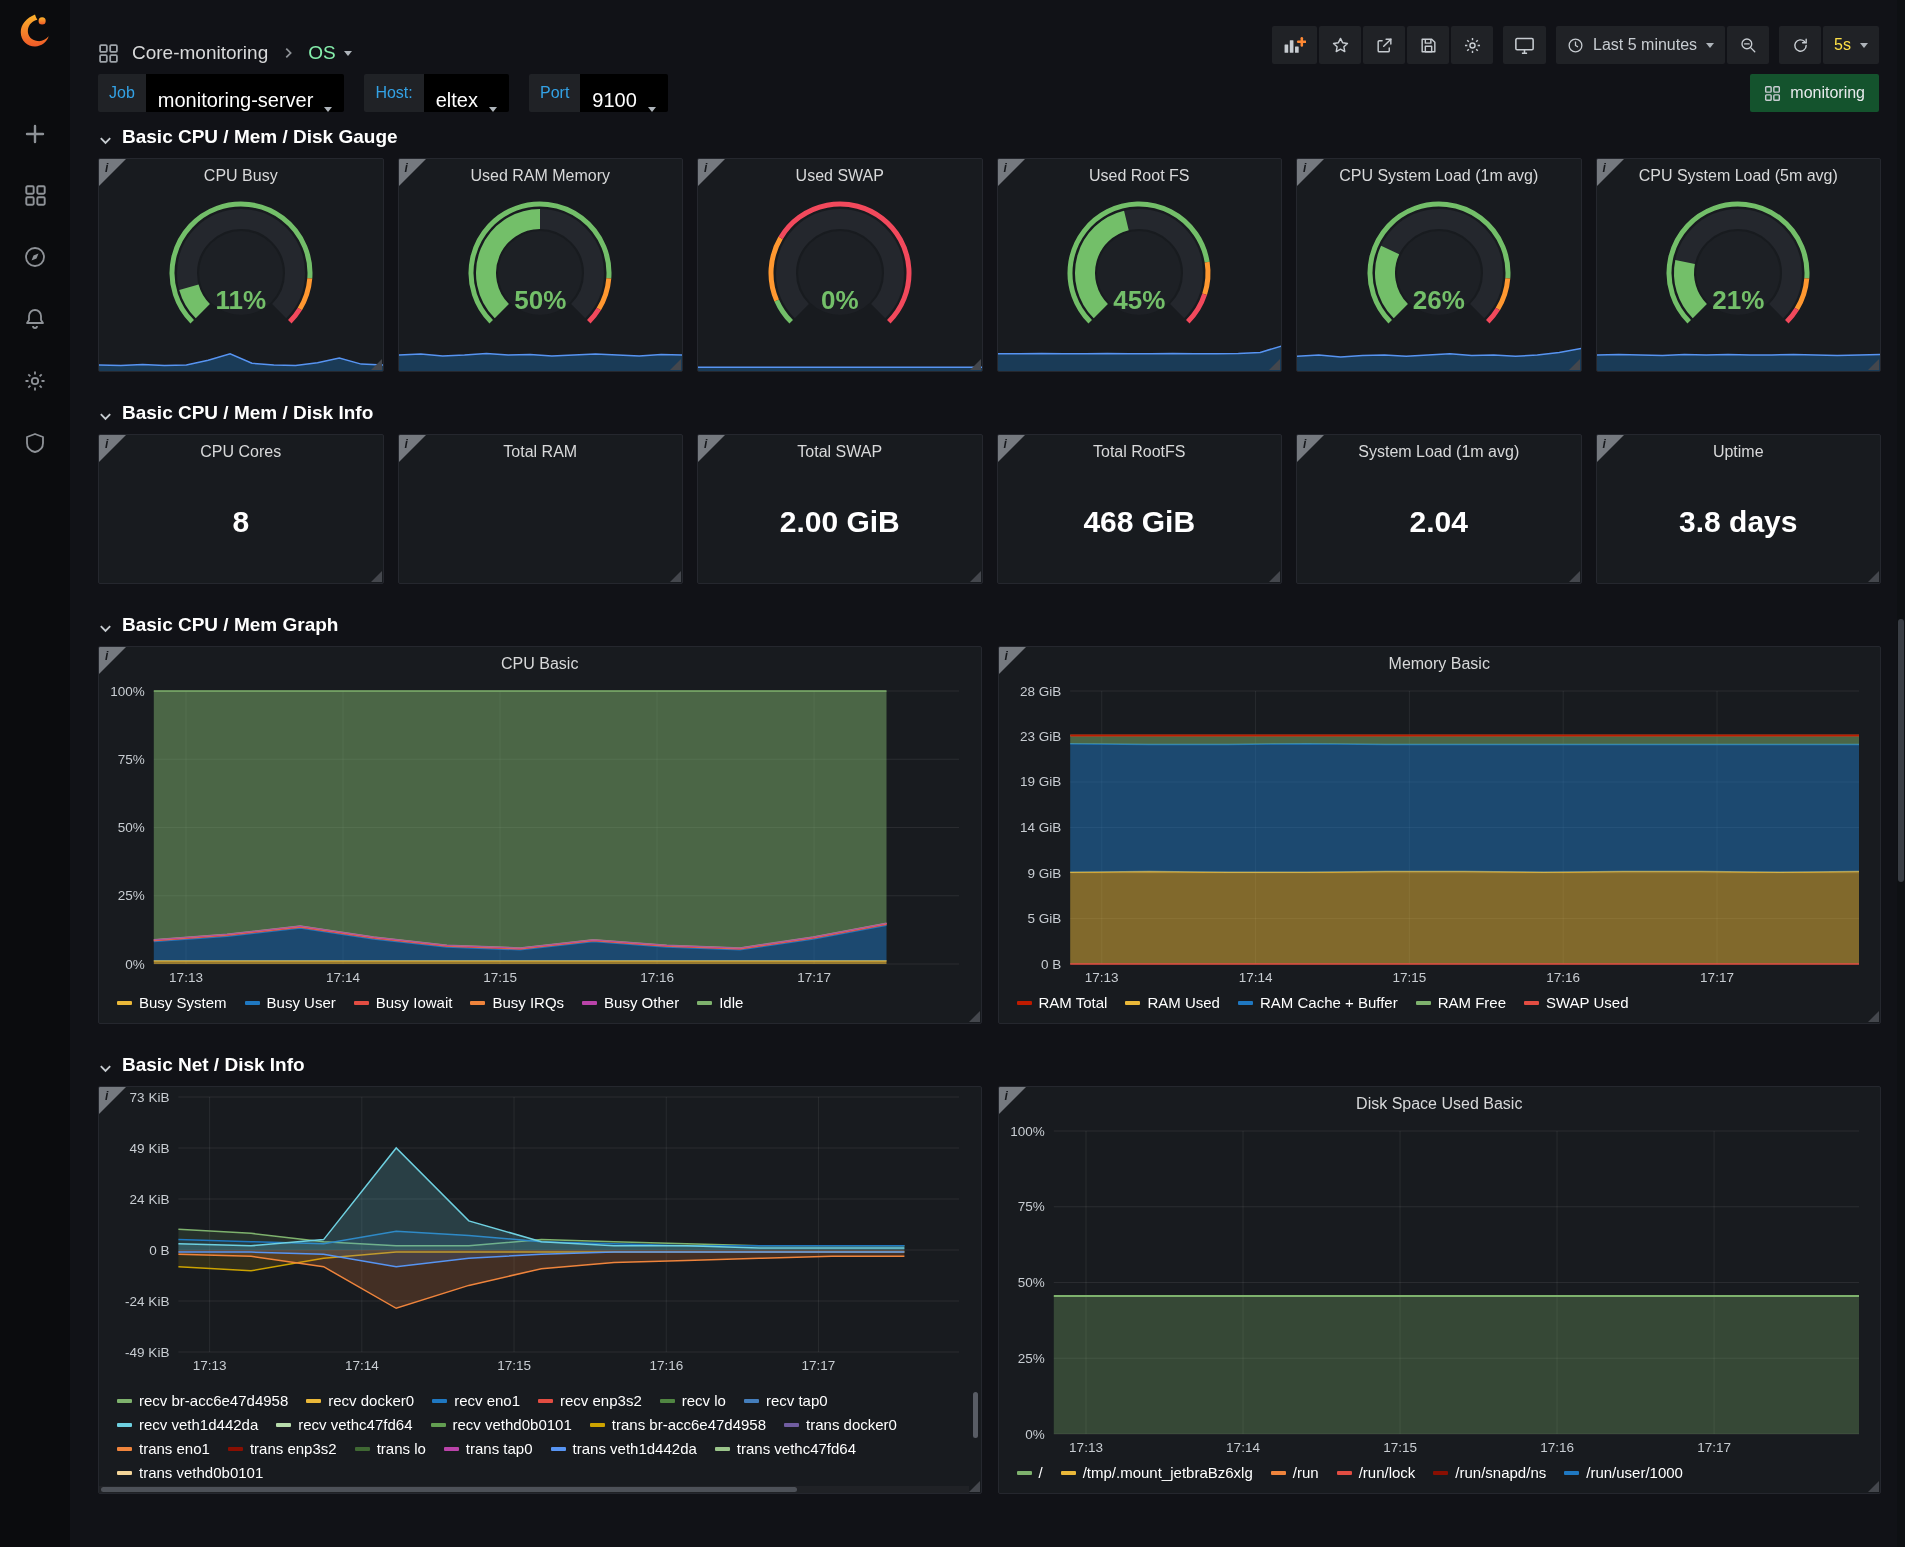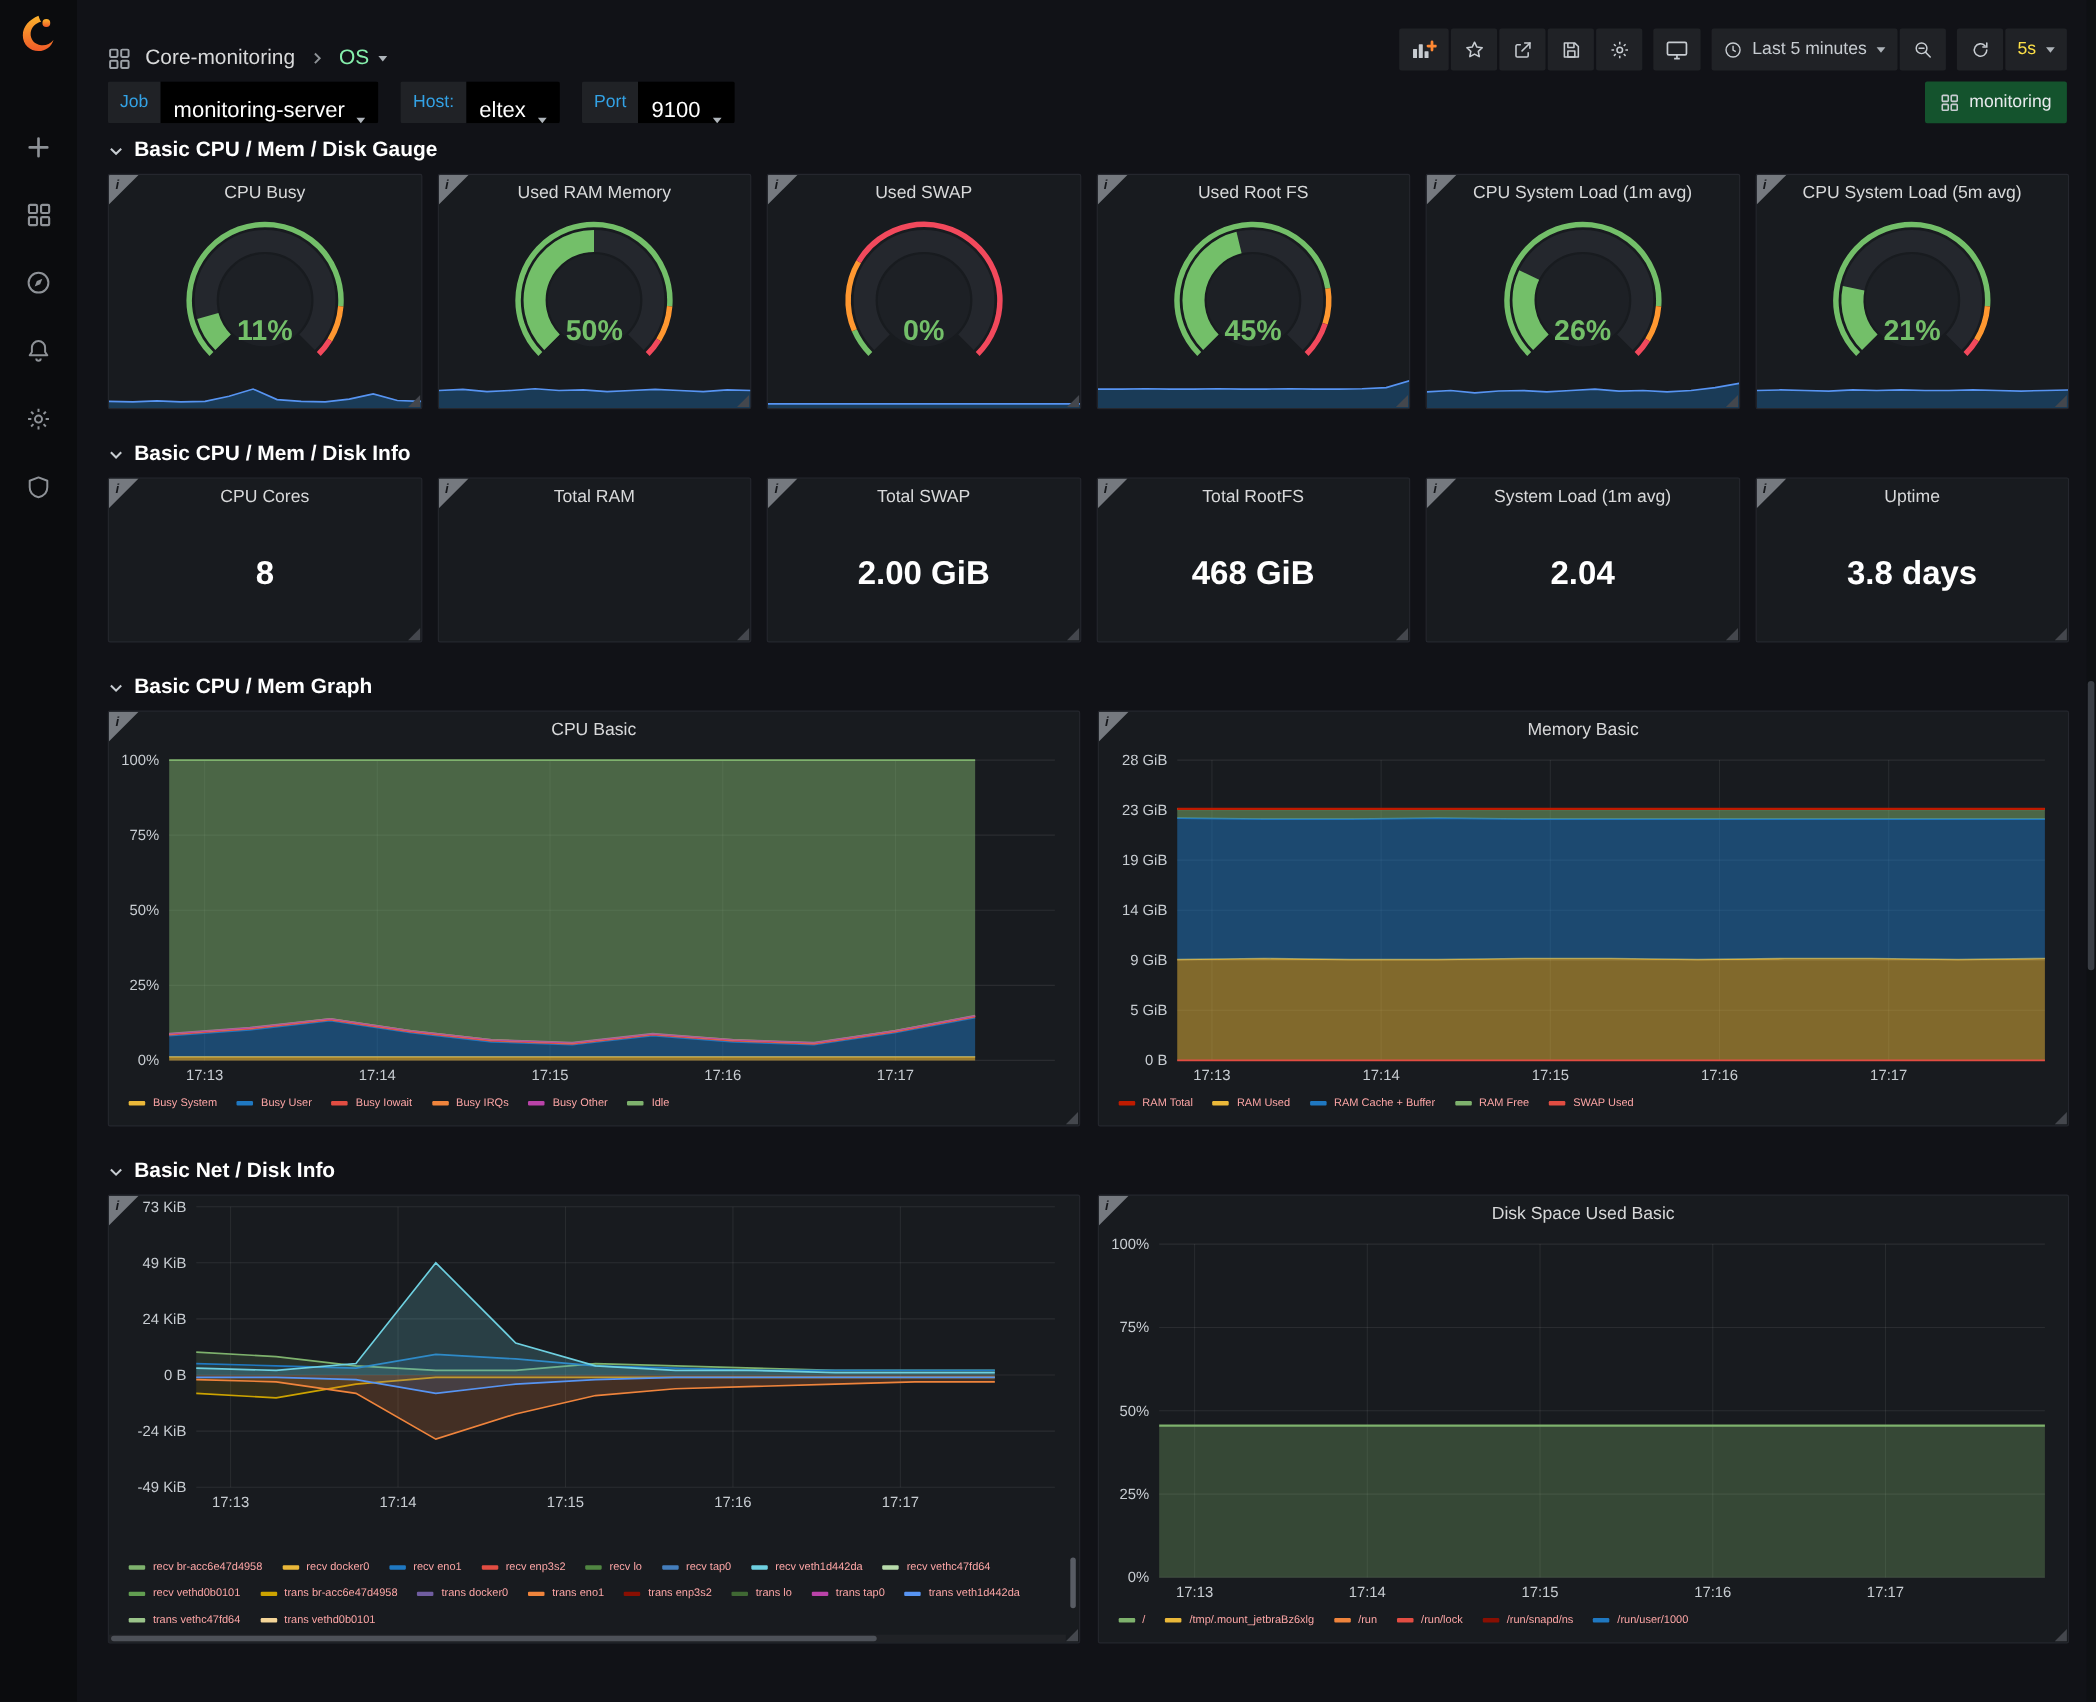--- a/index.html
+++ b/index.html
@@ -24,21 +24,21 @@
   
   .varbar{display:flex;align-items:center;gap:20px;padding:10px 26px 4px 28px;flex-shrink:0}
   .variable{display:flex;height:38px;border-radius:2px;overflow:hidden}
   .var-label{display:flex;align-items:center;background:#202226;color:#33a2e5;font-size:16px;font-weight:500;padding:0 11px}
   .var-value{display:flex;align-items:flex-end;gap:11px;background:#000000;color:#fff;font-size:20px;padding:0 12px;cursor:pointer}
   .monitoring-btn{margin-left:auto;height:38px;background:#14532d;border:none;border-radius:2px;display:flex;align-items:center;gap:9px;padding:0 14px;color:#e8eaed;font-size:16px;cursor:pointer;font-family:inherit}
   
   .content{flex:1;padding:2px 24px 0 28px;overflow:hidden}
   .section{margin-top:30px}
   .section:first-child{margin-top:8px}
-  .section-header{display:flex;align-items:center;gap:9px;margin-bottom:10px;cursor:pointer}
+  .section-header{display:flex;align-items:flex-end;gap:9px;margin-bottom:10px;cursor:pointer}
   .section-title{font-size:19px;font-weight:700;color:#fff}
   .panel-row{display:grid}
   .panel-row.gauges{grid-template-columns:repeat(6,1fr);gap:14px;height:214px}
   .panel-row.stats{grid-template-columns:repeat(6,1fr);gap:14px;height:150px}
   .panel-row.charts{grid-template-columns:1fr 1fr;gap:16px;height:378px}
   .panel-row.charts.tall{height:408px}
   
   .panel{background:#181b1f;border:1px solid #25272e;border-radius:2px;position:relative;display:flex;flex-direction:column;overflow:hidden}
   .panel-title{height:34px;display:flex;align-items:center;justify-content:center;font-size:16px;font-weight:500;color:#d8d9da;flex-shrink:0;cursor:pointer}
   .info-corner{position:absolute;top:0;left:0;width:0;height:0;border-top:27px solid #75797f;border-right:27px solid transparent;cursor:pointer;z-index:3}
@@ -46,21 +46,21 @@
   .resize-corner{position:absolute;right:1px;bottom:1px;width:0;height:0;border-bottom:11px solid #44474d;border-left:11px solid transparent;cursor:nwse-resize;z-index:3}
   
   .gauge-body{position:relative;flex:1}
   .gauge-svg{position:absolute;left:50%;top:0;transform:translateX(-50%)}
   .gauge-value{position:absolute;left:0;right:0;top:92px;text-align:center;font-size:26px;font-weight:600;color:#73bf69}
   .spark{position:absolute;left:0;right:0;bottom:0;height:34px}
   
   .stat-value{flex:1;display:flex;align-items:center;justify-content:center;font-size:30px;font-weight:700;color:#fff;padding-bottom:8px}
   
   .chart-area{flex:1;min-height:0;margin:2px 8px 0 8px;position:relative}
-  .legend{position:relative;display:flex;flex-wrap:wrap;column-gap:18px;row-gap:1px;padding:3px 14px 9px 18px;font-size:10px;color:#fca5a5;flex-shrink:0;overflow:hidden}
+  .legend{position:relative;display:flex;flex-wrap:wrap;column-gap:18px;row-gap:1px;padding:3px 14px 9px 18px;font-size:15px;color:#ffffff;flex-shrink:0;overflow:hidden}
   .legend-item{display:flex;align-items:center;gap:7px;line-height:23px;cursor:pointer;white-space:nowrap}
   .swatch{width:15px;height:4px;border-radius:1px;flex-shrink:0}
   .legend-vthumb{position:absolute;right:3px;top:6px;width:5px;height:46px;background:#585c64;border-radius:3px}
   .panel-hscroll{position:absolute;left:0;right:12px;bottom:0;height:7px;background:#202226;z-index:2}
   .panel-hscroll .thumb{position:absolute;left:2px;top:1px;bottom:1px;width:80%;background:#4d5158;border-radius:3px}
   
   .page-scrollbar{position:absolute;right:0;top:0;bottom:0;width:8px;background:#0e1013}
   .page-scrollbar .thumb{position:absolute;left:1px;right:1px;top:40%;height:17%;background:#393d44;border-radius:4px}
 </style>
 </head>

